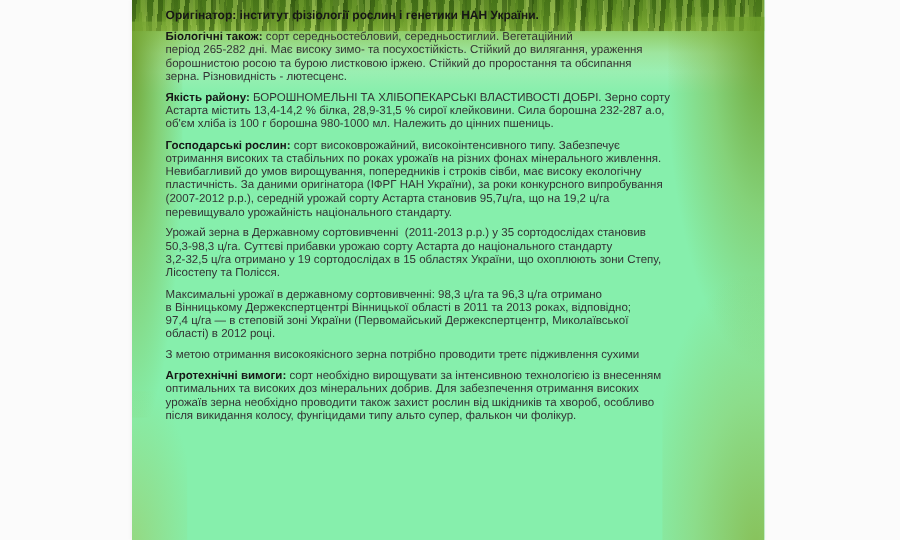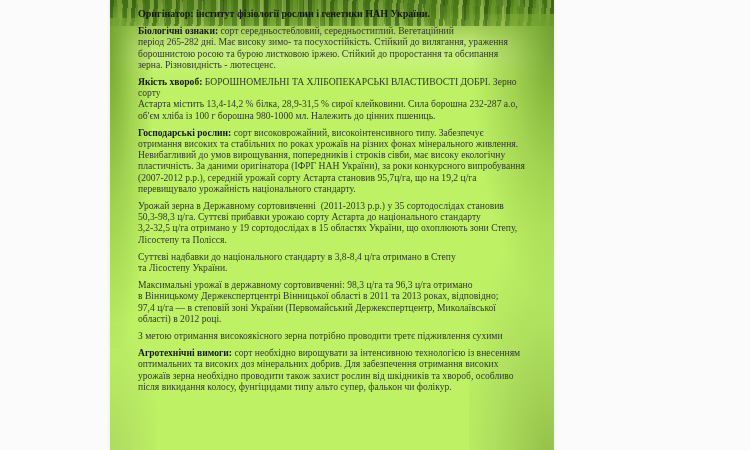--- a/index.html
+++ b/index.html
@@ -1,18 +1,18 @@
 <!DOCTYPE html>
 <html><head>
 <meta charset="utf-8">
 <style>
   * { box-sizing: border-box; }
   html, body { margin: 0; padding: 0; background: #fbfbfb; font-family: "Liberation Sans", sans-serif; }
   .stage { position: relative; width: 750px; height: 450px; background: #fbfbfb; overflow: hidden; }
-  .page { position: absolute; left: 110px; top: 0; width: 444px; height: 450px; background: #bef264; box-shadow: 0 0 4px rgba(0,0,0,0.08); overflow: hidden; font-family: Liberation Serif, serif; }
+  .page { position: absolute; left: 110px; top: 0; width: 527px; height: 450px; background: #86efac; box-shadow: 0 0 4px rgba(0,0,0,0.08); overflow: hidden; }
 
   
   .grass-band { position: absolute; left: 0; top: 0; width: 100%; height: 26px;
     background:
       repeating-linear-gradient(94deg, rgba(38,74,10,0.50) 0 4px, rgba(255,255,255,0) 4px 7px, rgba(120,165,50,0.45) 7px 11px, rgba(255,255,255,0) 11px 13px, rgba(60,105,20,0.50) 13px 18px, rgba(170,205,95,0.40) 18px 22px),
       repeating-linear-gradient(86deg, rgba(90,140,30,0.35) 0 9px, rgba(165,200,90,0.35) 9px 14px, rgba(55,95,18,0.35) 14px 20px),
       linear-gradient(180deg, #4e7a1d 0%, #638f27 45%, #7fae37 80%, #95bf4c 100%);
   }
   .grass-fade { position: absolute; left: 0; top: 26px; width: 100%; height: 52px;
     background: linear-gradient(180deg, rgba(149,191,76,0.70) 0%, rgba(190,216,140,0.42) 35%, rgba(226,238,200,0.22) 65%, rgba(255,255,255,0) 100%);
@@ -39,39 +39,37 @@
   <div class="page">
     <div class="grass-band"></div>
     <div class="grass-fade"></div>
     <div class="edge-glow-left-top"></div>
     <div class="edge-glow-right-top"></div>
     <div class="edge-glow-right-bottom"></div>
     <div class="edge-glow-left-bottom"></div>
 
     <div class="content">
       <p class="para all-bold"><span>Оригінатор: інститут фізіології рослин і генетики НАН України.</span></p>
-      <p class="para"><b class="lead">Біологічні ознаки: </b><span>сорт середньостебловий, середньостиглий. Вегетаційний
+      <p class="para"><b class="lead">Біологічні також: </b><span>сорт середньостебловий, середньостиглий. Вегетаційний
 період 265-282 дні. Має високу зимо- та посухостійкість. Стійкий до вилягання, ураження
 борошнистою росою та бурою листковою іржею. Стійкий до проростання та обсипання
 зерна. Різновидність - лютесценс.</span></p>
-      <p class="para"><b class="lead">Якість хвороб: </b><span>БОРОШНОМЕЛЬНІ ТА ХЛІБОПЕКАРСЬКІ ВЛАСТИВОСТІ ДОБРІ. Зерно сорту
+      <p class="para"><b class="lead">Якість району: </b><span>БОРОШНОМЕЛЬНІ ТА ХЛІБОПЕКАРСЬКІ ВЛАСТИВОСТІ ДОБРІ. Зерно сорту
 Астарта містить 13,4-14,2 % білка, 28,9-31,5 % сирої клейковини. Сила борошна 232-287 а.о,
 об'єм хліба із 100 г борошна 980-1000 мл. Належить до цінних пшениць.</span></p>
       <p class="para"><b class="lead">Господарські рослин: </b><span>сорт високоврожайний, високоінтенсивного типу. Забезпечує
 отримання високих та стабільних по роках урожаїв на різних фонах мінерального живлення.
 Невибагливий до умов вирощування, попередників і строків сівби, має високу екологічну
 пластичність. За даними оригінатора (ІФРГ НАН України), за роки конкурсного випробування
 (2007-2012 р.р.), середній урожай сорту Астарта становив 95,7ц/га, що на 19,2 ц/га
 перевищувало урожайність національного стандарту.</span></p>
       <p class="para"><span>Урожай зерна в Державному сортовивченні  (2011-2013 р.р.) у 35 сортодослідах становив
 50,3-98,3 ц/га. Суттєві прибавки урожаю сорту Астарта до національного стандарту
 3,2-32,5 ц/га отримано у 19 сортодослідах в 15 областях України, що охоплюють зони Степу,
 Лісостепу та Полісся.</span></p>
-      <p class="para"><span>Суттєві надбавки до національного стандарту в 3,8-8,4 ц/га отримано в Степу
-та Лісостепу України.</span></p>
       <p class="para"><span>Максимальні урожаї в державному сортовивченні: 98,3 ц/га та 96,3 ц/га отримано
 в Вінницькому Держекспертцентрі Вінницької області в 2011 та 2013 роках, відповідно;
 97,4 ц/га — в степовій зоні України (Первомайський Держекспертцентр, Миколаївської
 області) в 2012 році.</span></p>
       <p class="para"><span>З метою отримання високоякісного зерна потрібно проводити третє підживлення сухими</span></p>
       <p class="para"><b class="lead">Агротехнічні вимоги: </b><span>сорт необхідно вирощувати за інтенсивною технологією із внесенням
 оптимальних та високих доз мінеральних добрив. Для забезпечення отримання високих
 урожаїв зерна необхідно проводити також захист рослин від шкідників та хвороб, особливо
 після викидання колосу, фунгіцидами типу альто супер, фалькон чи фолікур.</span></p>
     </div>

